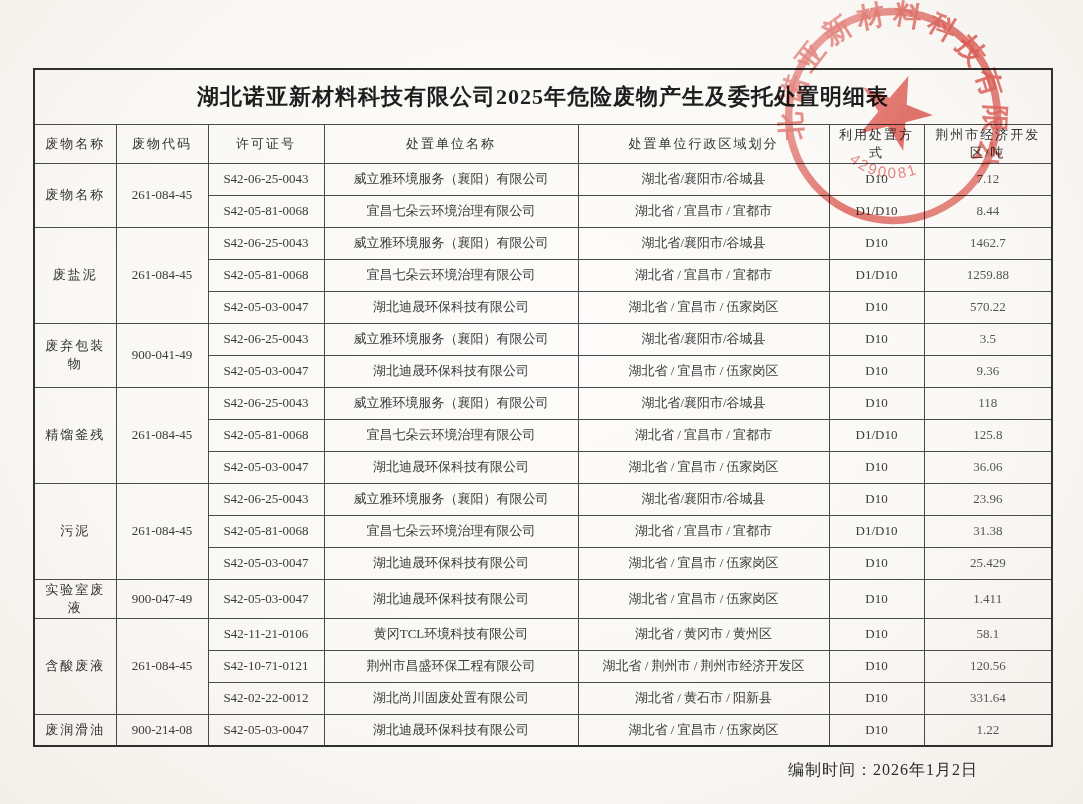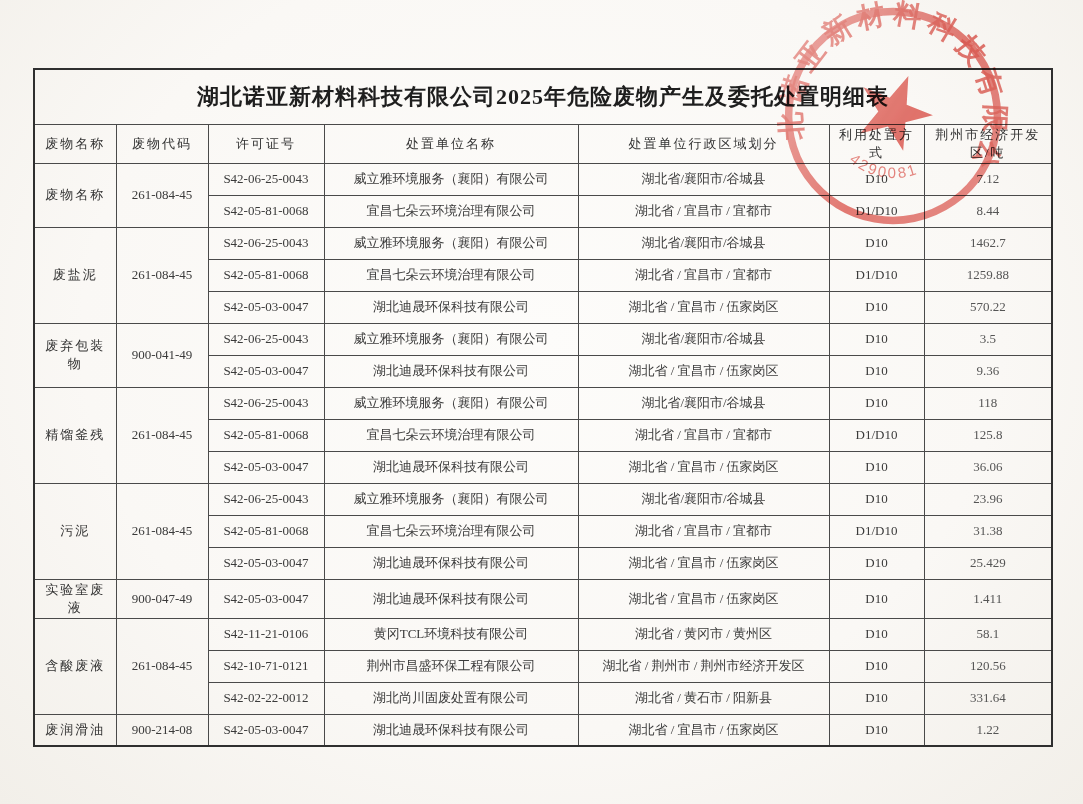--- a/index.html
+++ b/index.html
@@ -234,13 +234,14 @@
       <text font-size="24" font-weight="bold" fill="#d8352c" opacity="0.85" letter-spacing="5" font-family="Liberation Serif, DejaVu Serif, serif">
         <textPath href="#sealArc" startOffset="50%" text-anchor="middle">湖北诺亚新材料科技有限公司</textPath>
       </text>
       <polygon fill="#d8352c" opacity="0.85" transform="translate(100,97) rotate(12) scale(1)" points="0,-34 7.9,-10.5 32.3,-10.5 12.6,4.0 20.0,27.5 0,13.0 -20.0,27.5 -12.6,4.0 -32.3,-10.5 -7.9,-10.5"></polygon>
       <text font-size="13" fill="#d8352c" opacity="0.75" letter-spacing="2" font-family="Liberation Sans, DejaVu Sans, sans-serif">
         <textPath href="#codeArc" startOffset="50%" text-anchor="middle">4290081</textPath>
       </text>
     </svg>
   </div>
 
+  <div class="footer">编制时间：2026年1月2日</div>
 </div>
 
 </body></html>

